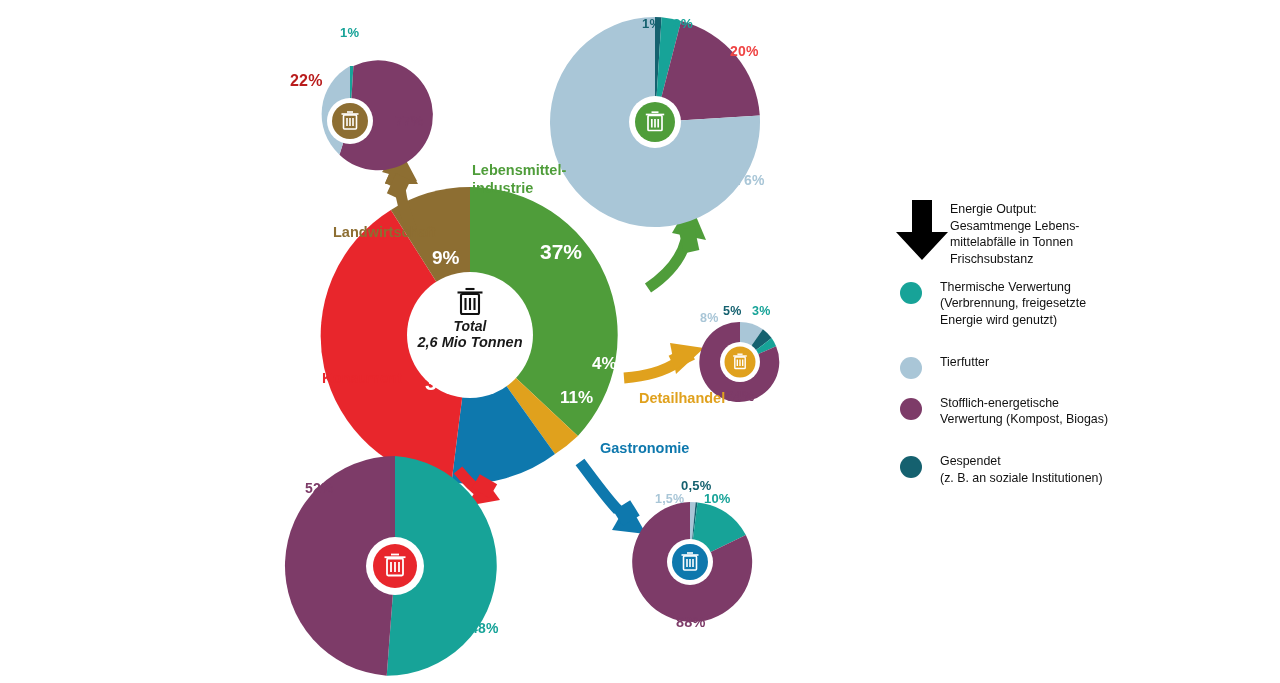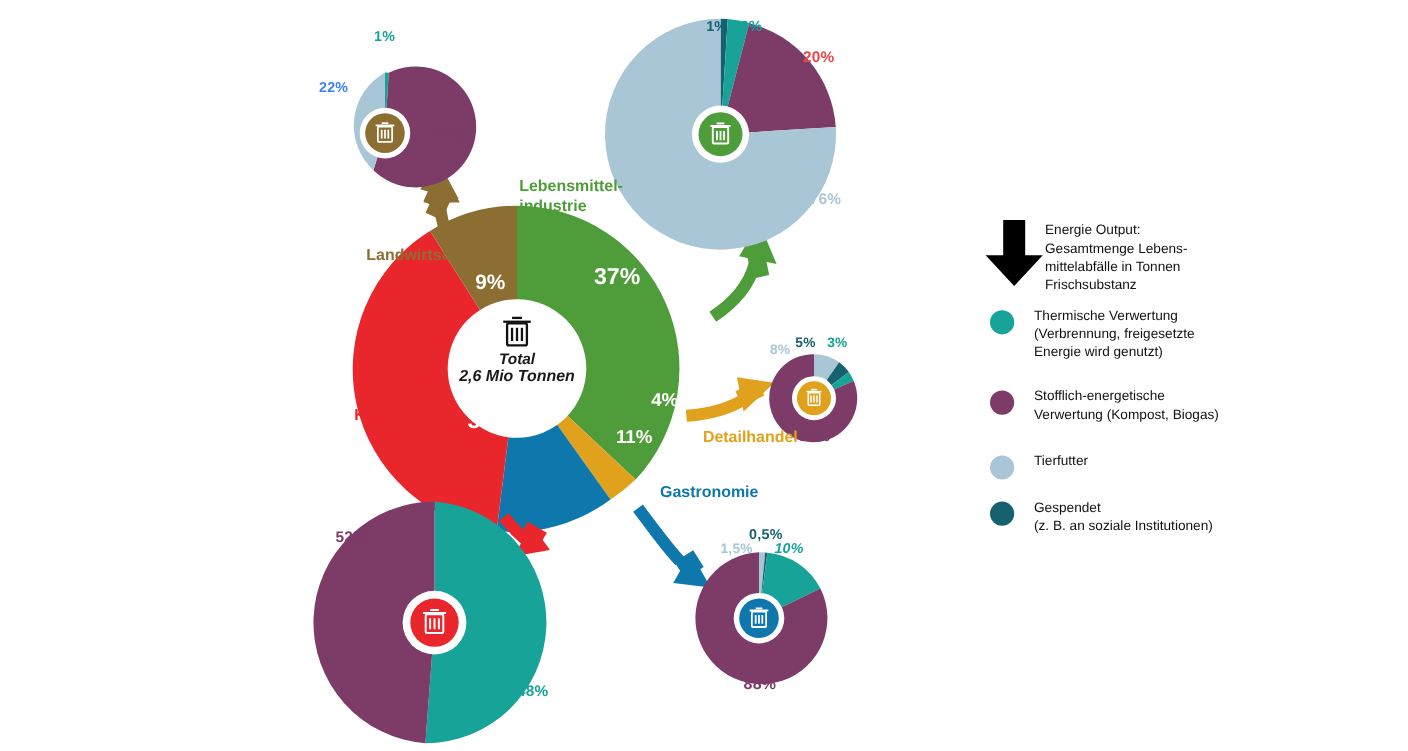--- a/index.html
+++ b/index.html
@@ -207,36 +207,36 @@
   <div class="lbl seg-name" style="left:472px;top:161px;color:#4f9d3a;text-align:left;width:100px;line-height:1.25;">
     <span>Lebensmittel-</span><br>
     <span>industrie</span>
   </div>
   <div class="lbl seg-name" style="left:333px;top:224px;color:#8d6e32;">Landwirtschaft</div>
   <div class="lbl seg-name" style="left:322px;top:370px;color:#e8262c;">Konsument</div>
   <div class="lbl seg-name" style="left:600px;top:440px;color:#0e78ad;">Gastronomie</div>
   <div class="lbl seg-name" style="left:639px;top:390px;color:#e0a11d;text-align:right;">Detailhandel</div>
 
   <div class="lbl pct" style="left:340px;top:25px;color:#17a398;font-size:13px;">1%</div>
-  <div class="lbl pct" style="left:290px;top:72px;color:#3b82f6;font-size:13px;">22%</div>
+  <div class="lbl pct" style="left:290px;top:72px;color:#b91c1c;font-size:16px;">22%</div>
   <div class="lbl pct" style="left:395px;top:113px;color:#7d3b68;font-size:14px;">77%</div>
 
   <div class="lbl pct" style="left:642px;top:16px;color:#15616f;font-size:13px;">1%</div>
   <div class="lbl pct" style="left:673px;top:16px;color:#17a398;font-size:13.5px;">3%</div>
   <div class="lbl pct" style="left:718px;top:43px;color:#ef4444;font-size:14px;margin-left:12px;">20%</div>
   <div class="lbl pct" style="left:736px;top:172px;color:#a9c6d7;font-size:14px;">76%</div>
 
   <div class="lbl pct" style="left:700px;top:311px;color:#a9c6d7;font-size:12.5px;">8%</div>
   <div class="lbl pct" style="left:723px;top:304px;color:#15616f;font-size:12.5px;">5%</div>
   <div class="lbl pct" style="left:752px;top:304px;color:#17a398;font-size:12.5px;">3%</div>
   <div class="lbl pct" style="left:726px;top:388px;color:#7d3b68;font-size:14px;">84%</div>
 
   <div class="lbl pct" style="left:681px;top:478px;color:#15616f;font-size:13px;">0,5%</div>
   <div class="lbl pct" style="left:655px;top:492px;color:#a9c6d7;font-size:12.5px;">1,5%</div>
-  <div class="lbl pct" style="left:704px;top:491px;color:#17a398;font-size:13px;font-style:italic;">10%</div>
+  <div class="lbl pct" style="left:704px;top:491px;color:#17a398;font-size:13px;">10%</div>
   <div class="lbl pct" style="left:676px;top:614px;color:#7d3b68;font-size:14.5px;">88%</div>
 
   <div class="lbl pct" style="left:305px;top:480px;color:#7d3b68;font-size:14px;">52%</div>
   <div class="lbl pct" style="left:470px;top:620px;color:#17a398;font-size:14px;">48%</div>
 
   <div id="legend">
 
     <div class="leg-row" style="height:72px;margin-bottom:12px;">
       <div class="leg-txt-arrow" style="padding-top:6px;">
         <div>Energie Output:</div>
@@ -248,36 +248,36 @@
 
     <div class="leg-row">
       <div class="leg-dot" style="background:#17a398;"></div>
       <div class="leg-txt">
         <div>Thermische Verwertung</div>
         <div>(Verbrennung, freigesetzte</div>
         <div>Energie wird genutzt)</div>
       </div>
     </div>
 
+    <div class="leg-row" style="margin-top:26px;">
+      <div class="leg-dot" style="background:#a9c6d7;"></div>
+      <div class="leg-txt">
+        <div>Tierfutter</div>
+      </div>
+    </div>
+
     <div class="leg-row" style="margin-top:24px;">
       <div class="leg-dot" style="background:#7d3b68;"></div>
       <div class="leg-txt">
         <div>Stofflich-energetische</div>
         <div>Verwertung (Kompost, Biogas)</div>
       </div>
     </div>
 
     <div class="leg-row" style="margin-top:26px;">
-      <div class="leg-dot" style="background:#a9c6d7;"></div>
-      <div class="leg-txt">
-        <div>Tierfutter</div>
-      </div>
-    </div>
-
-    <div class="leg-row" style="margin-top:26px;">
       <div class="leg-dot" style="background:#15616f;"></div>
       <div class="leg-txt">
         <div>Gespendet</div>
         <div>(z. B. an soziale Institutionen)</div>
       </div>
     </div>
 
   </div>
 </div>
 

